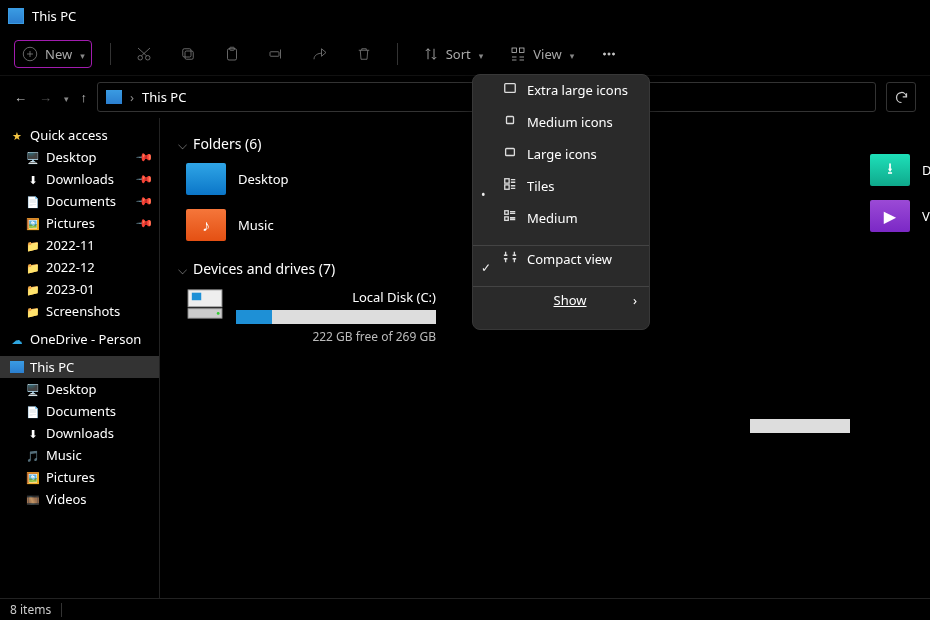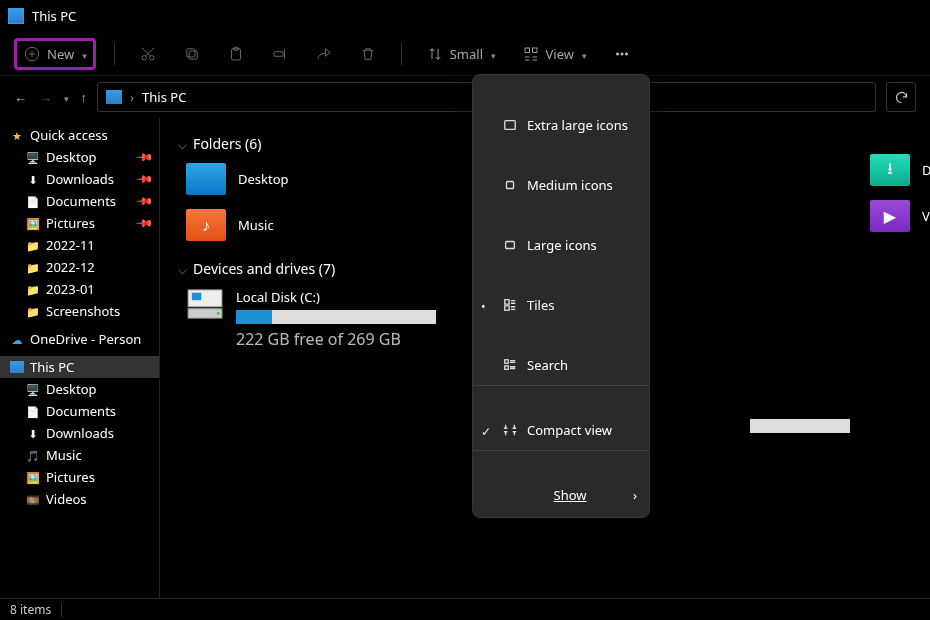--- a/index.html
+++ b/index.html
@@ -5,56 +5,56 @@
   * { box-sizing: border-box; margin: 0; padding: 0; }
   body { font-family: "Segoe UI", system-ui, sans-serif; background: #000; color: #fff; width: 930px; height: 620px; overflow: hidden; font-size: 13px; user-select: none; }
   .titlebar { height: 32px; display: flex; align-items: center; padding: 0 8px; gap: 8px; background: #000; }
   .titlebar .thisPCicon { width: 16px; height: 16px; background: linear-gradient(#3a9be2, #2b7fd0); border: 1px solid #3a9be2; }
   .toolbar { height: 44px; display: flex; align-items: center; gap: 14px; padding: 0 14px; background: #000; border-bottom: 1px solid #111; }
   .toolbar .sep { width: 1px; height: 22px; background: #333; margin: 0 4px; }
   .tb-btn { display: inline-flex; align-items: center; gap: 6px; color: #aaa; font-size: 13px; padding: 4px 6px; border-radius: 4px; }
   .tb-btn .chevron-s { margin-left: 2px; }
   .tb-icon { width: 18px; height: 18px; stroke: #888; fill: none; }
   .tb-icon2 { width: 18px; height: 18px; stroke: #ccc; fill: none; }
-  .new-btn { border: 3px solid #a21caf; text-align: right; }
+  .new-btn { border: 1px solid #a21caf; text-align: right; }
   .chevron-s::before { content: "▾"; font-size: 9px; color: #888; }
   .navrow { height: 42px; display: flex; align-items: center; gap: 10px; padding: 0 14px; background: #000; }
   .nav-arrows { display: flex; gap: 12px; color: #ccc; }
   .nav-arrows .disabled { color: #555; }
   .addressbar { flex: 1; height: 30px; border: 1px solid #333; display: flex; align-items: center; padding: 0 8px; gap: 8px; border-radius: 3px; }
   .addressbar .thisPCicon2 { width: 16px; height: 14px; background: linear-gradient(#3a9be2,#2b7fd0); }
   .refresh { border: 1px solid #333; width: 30px; height: 30px; display: inline-flex; align-items: center; justify-content: center; border-radius: 3px; }
   .searchbox { border: 1px solid #333; height: 30px; width: 210px; display: flex; align-items: center; padding: 0 8px; gap: 8px; color: #777; border-radius: 3px; }
   .body { display: flex; height: calc(620px - 32px - 44px - 42px - 22px); background: #000; }
   .sidebar { width: 160px; border-right: 1px solid #222; padding: 6px 0; overflow: hidden; }
   .side-item { display: flex; align-items: center; gap: 6px; padding: 2px 6px 2px 10px; height: 22px; font-size: 13px; }
   .side-item.lvl2 { padding-left: 26px; }
   .side-item.sel { background: #333; }
   .icon-sm { width: 14px; height: 14px; display: inline-flex; align-items: center; justify-content: center; font-size: 11px; }
   .pin { color: #666; margin-left: auto; transform: rotate(45deg); font-size: 11px; }
-  .main { flex: 1; padding: 10px 18px; position: relative; }
+  .main { flex: 1; padding: 10px 18px; position: relative; text-align: right; }
   .section-hdr { display: flex; align-items: center; gap: 6px; margin: 6px 0 10px; font-size: 14px; }
   .chev-down::before { content: "⌵"; font-size: 12px; color: #888; }
   .folder-grid { display: flex; gap: 40px; flex-wrap: wrap; margin-left: 8px; }
   .folder-col { display: flex; flex-direction: column; gap: 14px; }
   .folder-item { display: flex; align-items: center; gap: 12px; width: 200px; }
   .folder-ic { width: 40px; height: 32px; border-radius: 2px; }
   .folders-right { position: absolute; top: 36px; left: 710px; display: flex; flex-direction: column; gap: 14px; }
   .drive-item { display: flex; align-items: flex-start; gap: 12px; margin-left: 8px; }
   .drive-icon { width: 38px; height: 32px; }
   .drive-body { display:flex; flex-direction:column; gap:4px; }
   .drive-bar { width: 200px; height: 14px; background: #ddd; position: relative; }
   .drive-fill { height: 100%; background: #1e90d6; }
-  .drive-sub { font-size: 16px; color: #bbb; }
+  .drive-sub { font-size: 12px; color: #bbb; }
   .drive-bar-2 { position:absolute; top:301px; left:590px; width:100px; height:14px; background:#ddd; }
   .statusbar { height: 22px; border-top: 1px solid #222; display: flex; align-items: center; padding: 0 10px; font-size: 12px; color: #ccc; gap: 10px; }
   .statusbar .sep2 { width: 1px; height: 14px; background: #333; }
   
   .viewmenu { position: absolute; top: 74px; left: 472px; width: 178px; background: #2a2a2a; border-radius: 8px; box-shadow: 0 10px 30px rgba(0,0,0,.7); padding: 6px 0; border:1px solid #383838; z-index: 50; }
-  .vm-item { display: flex; align-items: center; gap: 10px; height: 32px; padding: 0 12px 0 30px; position: relative; font-size: 13px; margin-top: 28px; }
+  .vm-item { display: flex; align-items: flex-start; gap: 10px; height: 32px; padding: 0 12px 0 30px; position: relative; font-size: 13px; }
   .vm-check { position: absolute; left: 8px; top: 9px; font-size: 12px; color: #eee; }
   .vm-sep { height: 1px; background: #444; margin: 4px 0; }
   .vm-sub { justify-content: center; text-decoration: underline; }
   .vm-sub .chev-r { position:absolute; right:12px; }
   .vm-icon { width:14px; height:14px; stroke:#ddd; fill:none; stroke-width:1.5; }
   
   .f-desktop { background: linear-gradient(#2fa5e6,#0b76c8); }
   .f-music { background: linear-gradient(#f5763a,#e45013); }
   .f-downloads { background: linear-gradient(#1ee0b9,#0fa98c); }
   .f-videos { background: linear-gradient(#9b4ad6,#7b28c6); }
@@ -112,21 +112,21 @@
   <span class="tb-btn">
       <svg class="tb-icon" viewBox="0 0 24 24">
         <path d="M5 7h14M9 7V5h6v2M7 7l1 12h8l1-12"></path>
       </svg>
     </span>
   <span class="sep"></span>
   <span class="tb-btn">
     <svg class="tb-icon2" viewBox="0 0 24 24">
         <path d="M8 5v14M8 5l-3 3M8 5l3 3M16 19V5M16 19l-3-3M16 19l3-3"></path>
       </svg>
-    <span>Small</span>
+    <span>Sort</span>
     <span class="chevron-s"></span>
   </span>
   <span class="tb-btn">
     <svg class="tb-icon2" viewBox="0 0 24 24">
         <rect x="4" y="4" width="6" height="6"></rect>
         <rect x="14" y="4" width="6" height="6"></rect>
         <path d="M4 16h6M14 16h6M4 20h6M14 20h6"></path>
       </svg>
     <span>View</span>
     <span class="chevron-s"></span>
@@ -331,21 +331,21 @@
         </svg>
         <span>Tiles</span>
       </div>
       <div class="vm-item">
         <svg class="vm-icon" viewBox="0 0 16 16">
           <rect x="2" y="2" width="4" height="4"></rect>
           <path d="M8 3h6M8 5h6"></path>
           <rect x="2" y="9" width="4" height="4"></rect>
           <path d="M8 10h6M8 12h6"></path>
         </svg>
-        <span>Search</span>
+        <span>Medium</span>
       </div>
     </div>
   <div class="vm-sep"></div>
   <div class="vm-item">
     <span class="vm-check">✓</span>
     <svg class="vm-icon" viewBox="0 0 16 16">
         <path d="M3 2v4M3 14v-4M1 6h4M1 10h4M13 2v4M13 14v-4M11 6h4M11 10h4"></path>
       </svg>
     <span>Compact view</span>
   </div>

